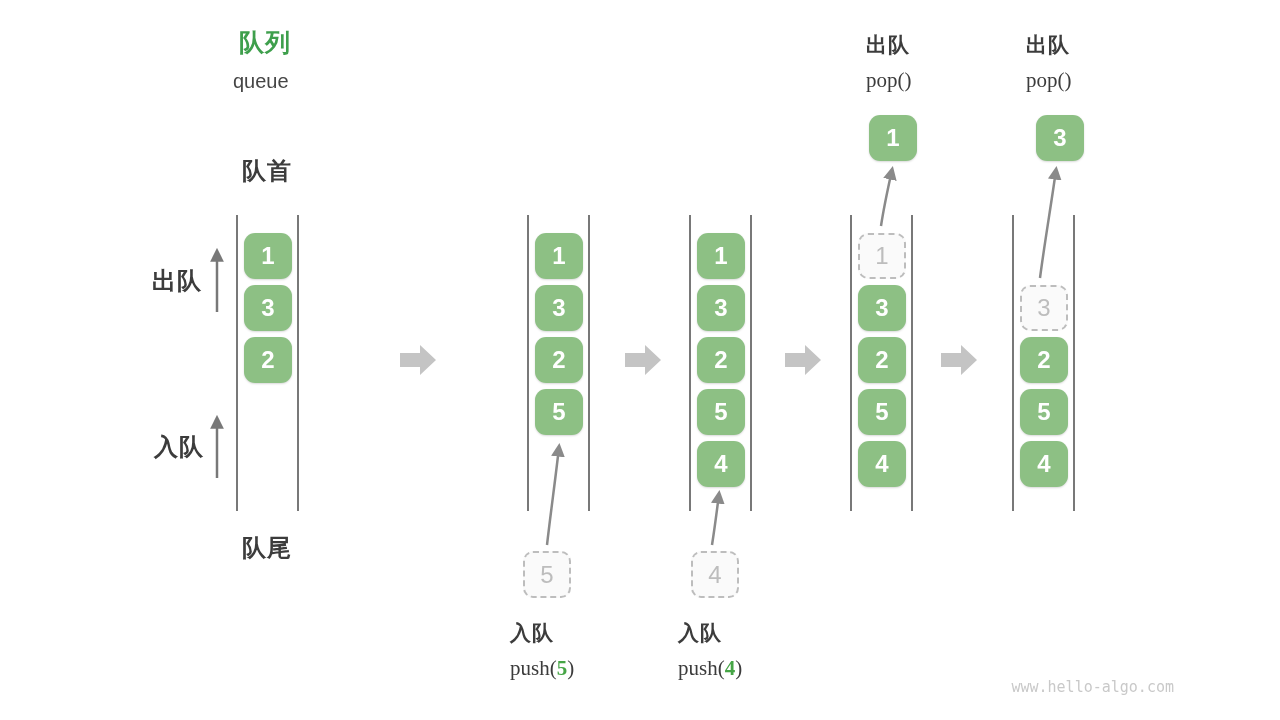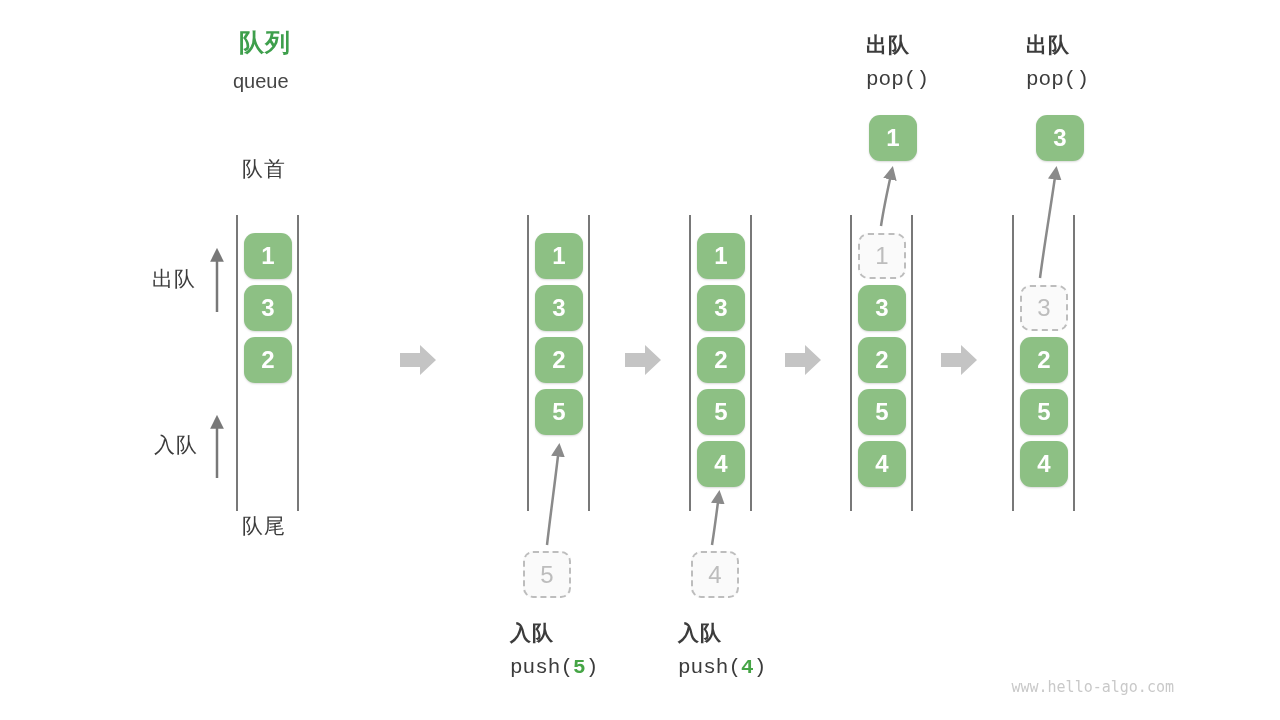--- a/index.html
+++ b/index.html
@@ -5,23 +5,23 @@
   html,body{margin:0;padding:0;background:#fff;}
   #canvas{
     position:relative;width:1212px;height:720px;background:#ffffff;overflow:hidden;
     font-family:"Liberation Sans","DejaVu Sans",sans-serif;color:#3c3c3c;
   }
   #overlay{position:absolute;left:0;top:0;width:1280px;height:720px;pointer-events:none;}
 
   .title-zh{position:absolute;left:239px;top:26px;font-size:25px;font-weight:bold;color:#3e9f4c;letter-spacing:1px;}
   .title-en{position:absolute;left:233px;top:70px;font-size:20px;color:#454545;}
 
-  .zh-label{position:absolute;font-size:21px;font-weight:normal;color:#3c3c3c;letter-spacing:1px;}
+  .zh-label{position:absolute;font-size:24px;font-weight:bold;color:#3c3c3c;letter-spacing:1px;}
   .lbl-front{left:242px;top:155px;}
-  .lbl-rear{left:242px;top:512px;}
+  .lbl-rear{left:242px;top:532px;}
   .lbl-deq-left{left:152px;top:265px;}
   .lbl-enq-left{left:154px;top:431px;}
 
   .queue-host{position:absolute;top:215px;width:61px;height:296px;}
 
   .qbox{
     position:absolute;width:48px;height:46px;border-radius:11px;
     background:#8dc084;color:#ffffff;font-size:24px;font-weight:bold;
     display:flex;align-items:center;justify-content:center;
     box-shadow:0 1px 2px rgba(0,0,0,0.15);
@@ -41,21 +41,21 @@
     background:#fafafa;border:2px dashed #bdbdbd;color:#bdbdbd;font-size:24px;
     display:flex;align-items:center;justify-content:center;
   }
   .popped-1{left:869px;top:115px;}
   .popped-3{left:1036px;top:115px;}
   .pending-5{left:523px;top:551px;}
   .pending-4{left:691px;top:551px;}
 
   .op-group{position:absolute;}
   .op-action{font-size:21px;font-weight:bold;color:#3c3c3c;letter-spacing:1px;}
-  .op-code{font-family:Liberation Mono, monospace;font-size:21px;color:#3c3c3c;margin-top:9px;}
+  .op-code{font-family:Liberation Serif, serif;font-size:21px;color:#3c3c3c;margin-top:9px;}
   .op-code .arg{color:#46a546;font-weight:bold;}
   .op-pop-1{left:866px;top:31px;}
   .op-pop-3{left:1026px;top:31px;}
   .op-push-5{left:510px;top:619px;}
   .op-push-4{left:678px;top:619px;}
 
   .watermark{
     position:absolute;right:38px;bottom:24px;
     font-family:"DejaVu Sans Mono","Liberation Mono",monospace;
     font-size:15px;color:#c9c9c9;margin-left:40px;

